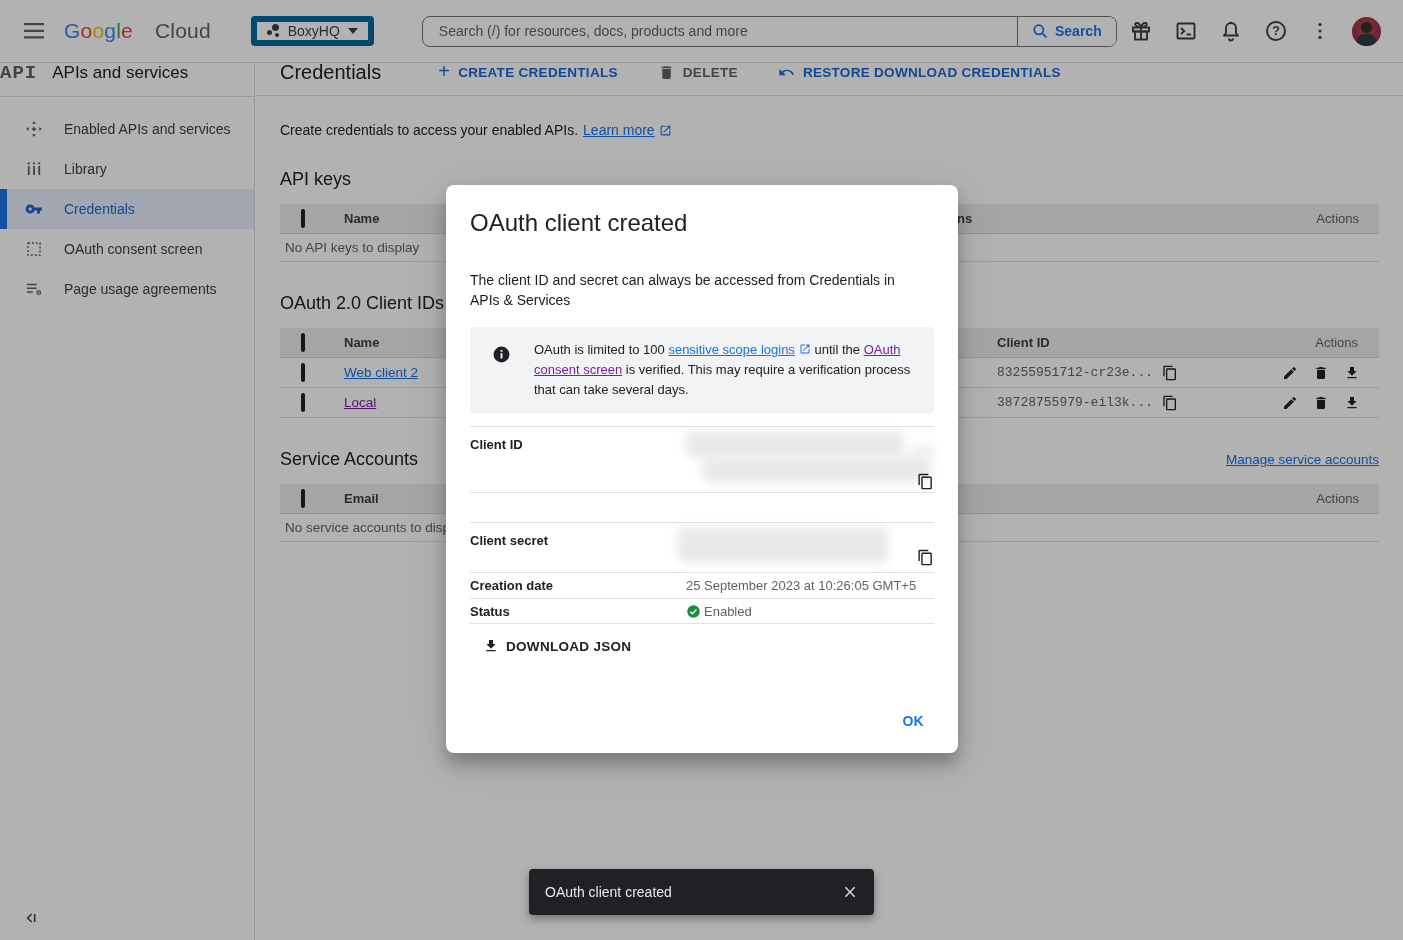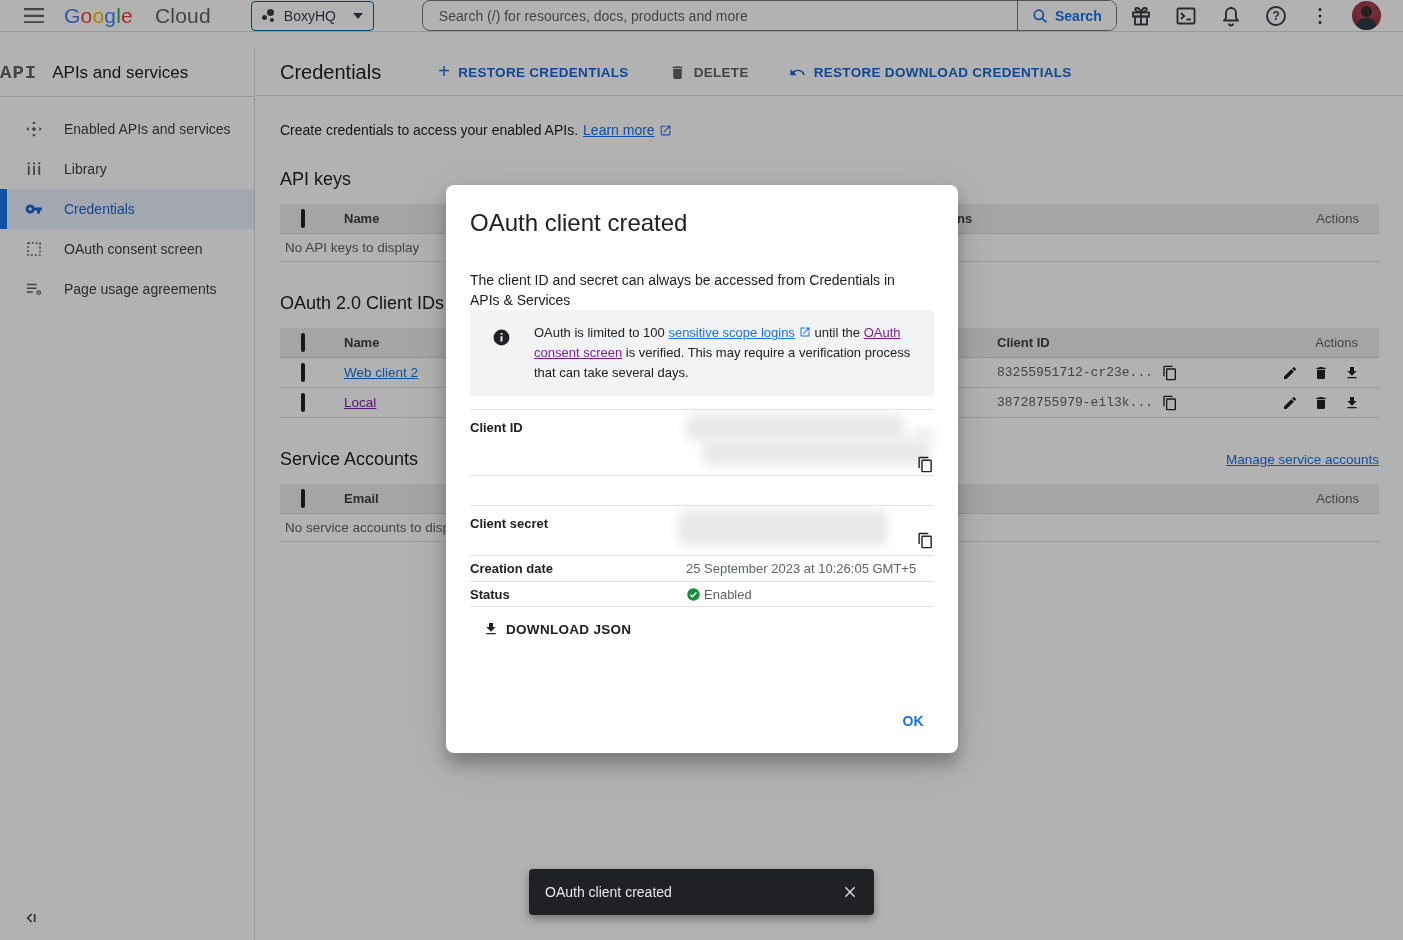--- a/index.html
+++ b/index.html
@@ -6,31 +6,31 @@
   html,body { width:1403px; height:940px; }
   body {
     position:relative; overflow:hidden; background:#fff;
     font-family:"Liberation Sans", sans-serif; color:#202124;
     -webkit-font-smoothing:antialiased;
   }
   svg { display:block; }
 
   
   .topbar {
-    position:absolute; left:0; top:0; width:1403px; height:32px;
+    position:absolute; left:0; top:0; width:1403px; height:63px;
     background:#fff; border-bottom:1px solid #dadce0;
     display:flex; align-items:center; z-index:10;
   }
   .hamburger { margin-left:24px; width:20px; color:#5f6368; cursor:pointer; }
   .logo { display:flex; align-items:baseline; margin-left:20px; font-size:21px; letter-spacing:.2px; }
   .logo .l-g1{color:#4285f4;} .logo .l-o1{color:#ea4335;} .logo .l-o2{color:#fbbc05;}
   .logo .l-g2{color:#4285f4;} .logo .l-l{color:#34a853;} .logo .l-e{color:#ea4335;}
   .logo .l-cloud{color:#5f6368; margin-left:22px;}
   .proj-select {
-    margin-left:40px; height:30px; width:123px; border:1px solid #0369a1; border-radius:4px;
+    margin-left:40px; height:30px; width:123px; border:6px solid #0369a1; border-radius:4px;
     display:flex; align-items:center; padding:0 10px; gap:8px; cursor:pointer; background:#fff;
   }
   .proj-icon { width:14px; height:14px; position:relative; }
   .proj-icon i { position:absolute; background:#3c4043; border-radius:50%; }
   .proj-icon .d1{width:7px;height:7px;left:5px;top:0;}
   .proj-icon .d2{width:5px;height:5px;left:0;top:6px;}
   .proj-icon .d3{width:4px;height:4px;left:8px;top:9px;}
   .proj-name { font-size:14px; color:#3c4043; flex:1; }
   .caret { width:0;height:0;border-left:5px solid transparent;border-right:5px solid transparent;border-top:6px solid #3c4043; }
   .searchbox {
@@ -118,21 +118,21 @@
 
   
   .modal {
     position:absolute; left:446px; top:185px; width:512px; height:568px; z-index:60;
     background:#fff; border-radius:8px; padding:24px;
     box-shadow:0 11px 15px rgba(0,0,0,.24), 0 9px 46px rgba(0,0,0,.12);
   }
   .modal-title { font-size:24px; font-weight:400; color:#202124; }
   .modal-sub { margin-top:33px; font-size:14px; line-height:20px; color:#202124; width:440px; }
   .notice {
-    background:#f1f3f4; border-radius:4px; display:flex; padding:13px 14px 13px 12px;
+    margin-top:17px; background:#f1f3f4; border-radius:4px; display:flex; padding:13px 14px 13px 12px;
   }
   .notice-ic { width:19px; height:19px; color:#202124; margin:5px 10px 0 10px; flex:0 0 19px; }
   .notice-text { margin-left:13px; font-size:13px; line-height:20px; color:#202124; }
   .notice-text .ext-ic { width:12px; height:12px; vertical-align:-1px; }
 
   .fieldrows { margin-top:13px; }
   .frow { display:flex; border-top:1px solid #e0e0e0; }
   .flabel { width:216px; font-size:13px; font-weight:700; color:#202124; }
   .fvalue { flex:1; position:relative; font-size:13px; color:#5f6368; }
   .frow-clientid { height:66px; padding-top:10px; }
@@ -313,21 +313,21 @@
       </svg>
   </span>
 </aside>
 
 <main class="main">
   <div class="page-header">
     <span class="page-title">Credentials</span>
     <div class="toolbar">
       <span class="tb-btn blue">
         <span class="plus-glyph">+</span>
-        <span>RESTORE CREDENTIALS</span>
+        <span>CREATE CREDENTIALS</span>
       </span>
       <span class="tb-btn disabled">
         <span class="btn-ic">
           <svg viewBox="0 0 24 24" fill="currentColor">
               <path d="M6 19a2 2 0 0 0 2 2h8a2 2 0 0 0 2-2V7H6v12zM19 4h-3.5l-1-1h-5l-1 1H5v2h14V4z"></path>
             </svg>
         </span>
         <span>DELETE</span>
       </span>
       <span class="tb-btn blue">

